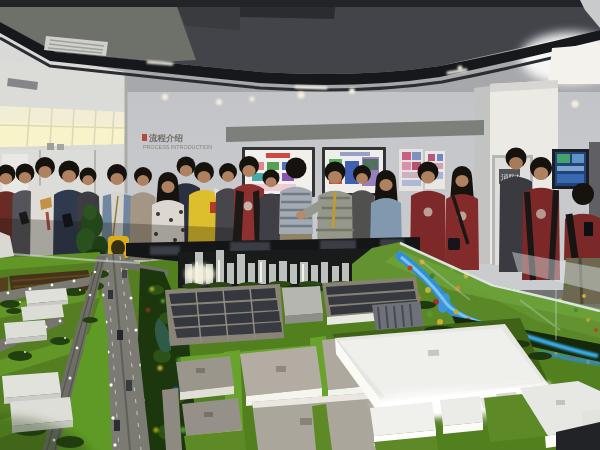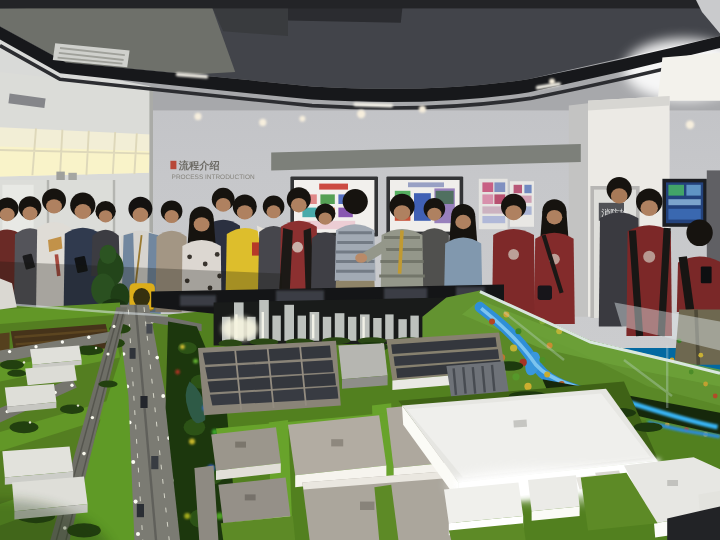--- a/index.html
+++ b/index.html
@@ -1,16 +1,16 @@
 <!DOCTYPE html>
 <html><head>
 <meta charset="utf-8">
 <style>
   html,body{margin:0;padding:0;}
-  #scene{width:600px;height:450px;position:relative;overflow:hidden;font-family:"Liberation Sans", sans-serif;background:#0369a1;}
+  #scene{width:600px;height:450px;position:relative;overflow:hidden;font-family:"Liberation Sans", sans-serif;background:#737373;}
   svg{display:block;}
 </style>
 </head>
 <body>
 <div id="scene">
 <svg width="600" height="450" viewBox="0 0 600 450">
 <defs>
   <linearGradient id="wallg" x1="0" y1="0" x2="0" y2="1">
     <stop offset="0" stop-color="#bdbec2"></stop>
           <stop offset="0.5" stop-color="#c6c7ca"></stop>

